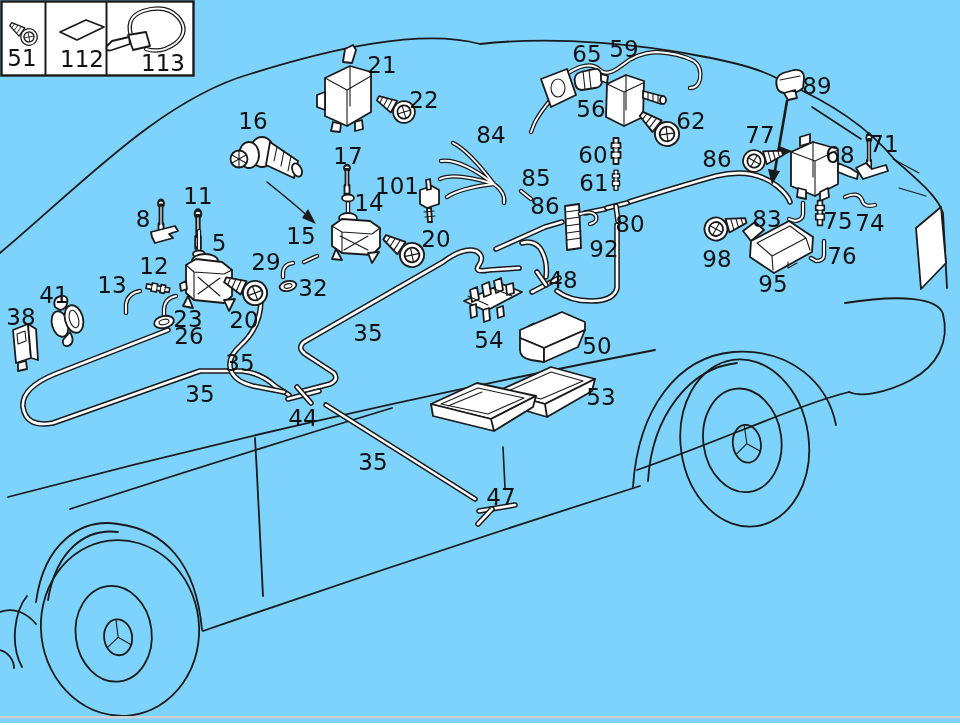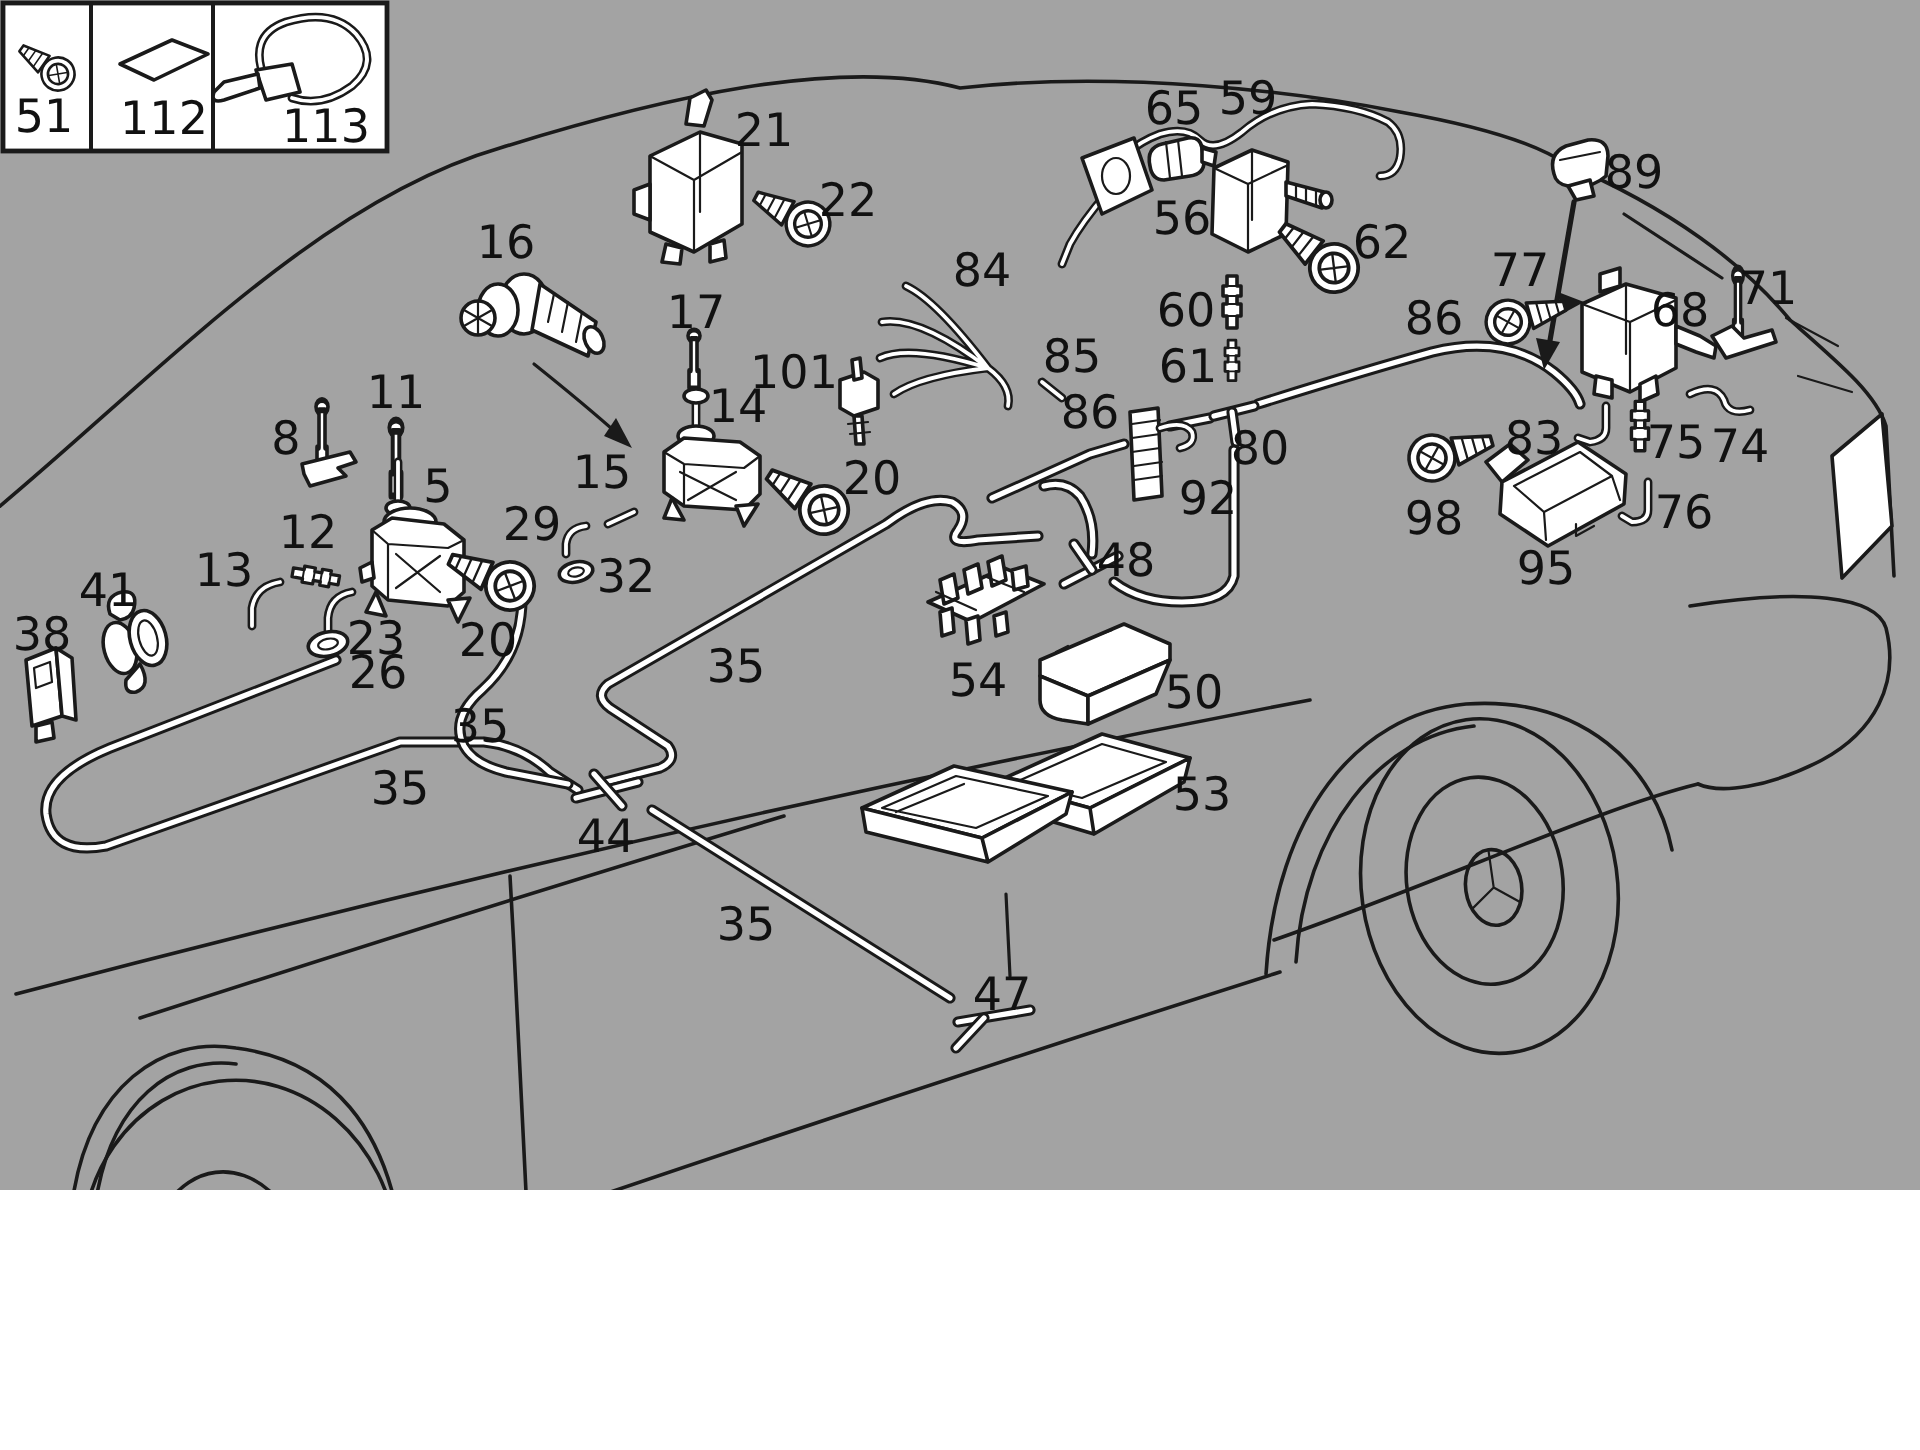--- a/index.html
+++ b/index.html
@@ -1,16 +1,16 @@
 <!DOCTYPE html>
 <html><head>
 <meta charset="utf-8">
 <style>
   html,body{margin:0;padding:0;background:#fff;}
-  #stage{position:relative;width:960px;height:595px;background:#a3a3a3;overflow:hidden;}
+  #stage{position:relative;width:960px;height:723px;background:#7dd3fc;overflow:hidden;}
   svg{position:absolute;left:0;top:0;}
   .ln{fill:none;stroke:#1a1a1a;stroke-width:1.8;stroke-linecap:round;stroke-linejoin:round;}
   .lnf{fill:#fff;stroke:#1a1a1a;stroke-width:1.8;stroke-linejoin:round;stroke-linecap:round;}
   .thin{stroke-width:1.1;}
   .to{fill:none;stroke:#1a1a1a;stroke-width:5.6;stroke-linecap:round;stroke-linejoin:round;}
   .ti{fill:none;stroke:#ffffff;stroke-width:2.6;stroke-linecap:round;stroke-linejoin:round;}
   .to2{fill:none;stroke:#1a1a1a;stroke-width:4.4;stroke-linecap:round;stroke-linejoin:round;}
   .ti2{fill:none;stroke:#ffffff;stroke-width:1.9;stroke-linecap:round;stroke-linejoin:round;}
   .ldr{fill:none;stroke:#1a1a1a;stroke-width:1.6;stroke-linecap:round;}
   .ldrT{fill:none;stroke:#1a1a1a;stroke-width:2.6;stroke-linecap:round;}

